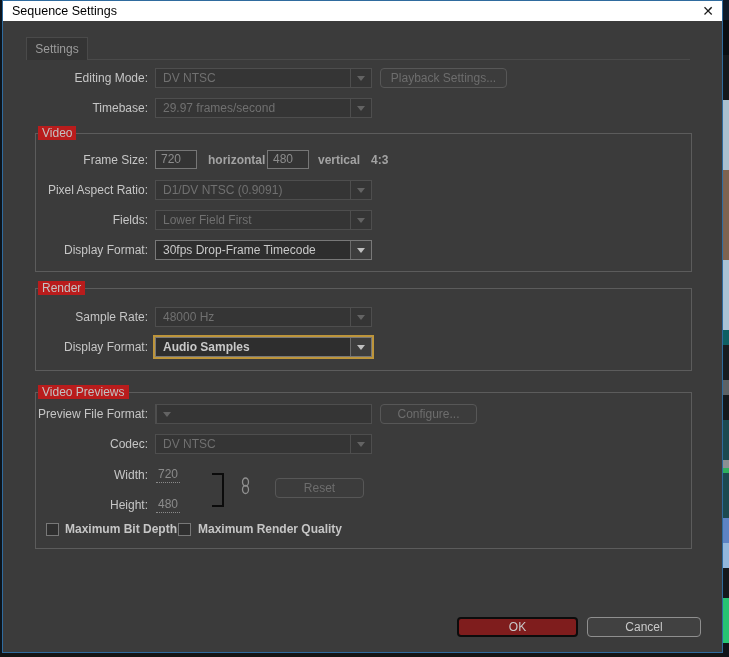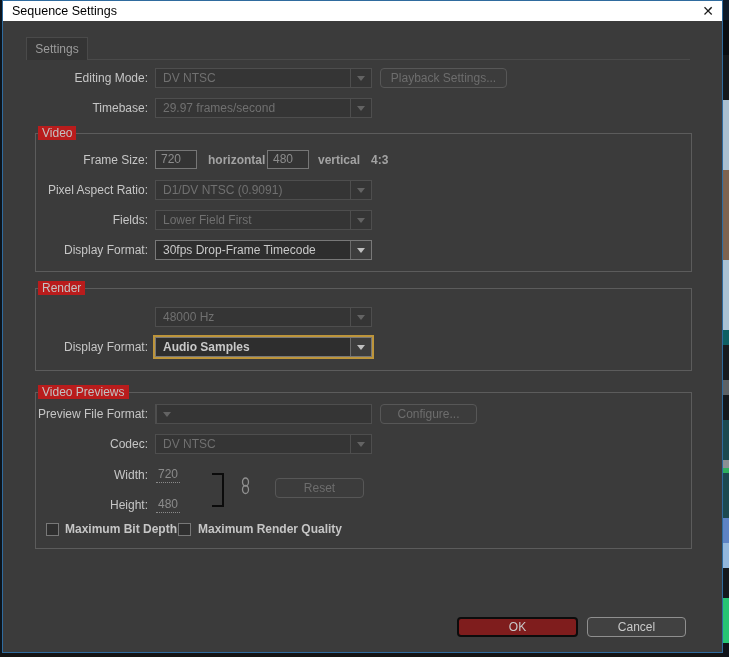--- a/index.html
+++ b/index.html
@@ -123,20 +123,21 @@
 
       <div class="lbl" style="top:219px">Display Format:</div>
       <div class="dropdown enabled" style="left:152px;top:219px">
         <span class="dd-value">30fps Drop-Frame Timecode</span>
         <span class="dd-arrow"></span>
       </div>
 
       <fieldset class="group" style="left:32px;top:267px;width:657px;height:83px"></fieldset>
       <span class="group-label" style="left:35px;top:260px">Render</span>
 
+      <div class="lbl" style="top:286px">Sample Rate:</div>
       <div class="dropdown disabled" style="left:152px;top:286px">
         <span class="dd-value">48000 Hz</span>
         <span class="dd-arrow"></span>
       </div>
 
       <div class="lbl" style="top:316px">Display Format:</div>
       <div class="dropdown enabled focused" style="left:152px;top:316px">
         <span class="dd-value">Audio Samples</span>
         <span class="dd-arrow"></span>
       </div>
@@ -180,21 +181,21 @@
       </div>
 
       <div class="checkbox" style="left:43px;top:502px"></div>
       <span class="cb-label" style="left:62px;top:501px">Maximum Bit Depth</span>
       <div class="checkbox" style="left:175px;top:502px"></div>
       <span class="cb-label" style="left:195px;top:501px">Maximum Render Quality</span>
 
       <div class="btn ok" style="left:454px;top:596px;width:121px">
         <span>OK</span>
       </div>
-      <div class="btn cancel" style="left:584px;top:596px;width:99px">
+      <div class="btn cancel" style="left:584px;top:596px;width:114px">
         <span>Cancel</span>
       </div>
 
     </div>
   </div>
 
   <div class="right-strip">
     <div style="height:20px;background:#0e1b2a"></div>
     <div style="height:35px;background:#0a0e12"></div>
     <div style="height:45px;background:#15191c"></div>

